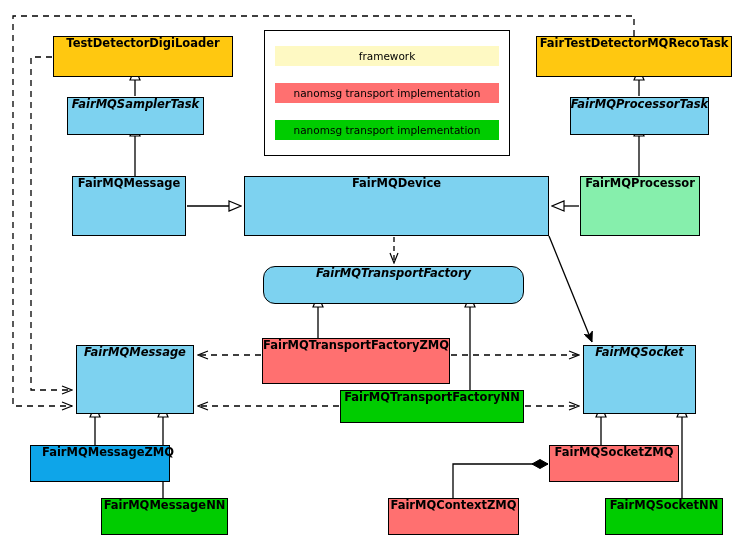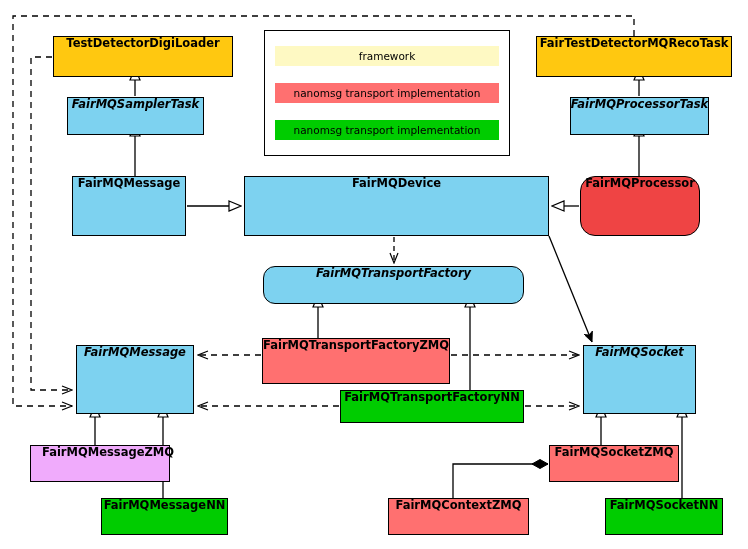--- a/index.html
+++ b/index.html
@@ -145,21 +145,21 @@
   </div>
 
   <div class="node" style="left:72px; top:176px; width:114px; height:60px; background:#7DD2F0;">
     <span>FairMQMessage</span>
   </div>
 
   <div class="node" style="left:244px; top:176px; width:305px; height:60px; background:#7DD2F0;">
     <span>FairMQDevice</span>
   </div>
 
-  <div class="node" style="left:580px; top:176px; width:120px; height:60px; background:#ef4444;border-radius:15px;">
+  <div class="node" style="left:580px; top:176px; width:120px; height:60px; background:#86efac;">
     <span>FairMQProcessor</span>
   </div>
 
   <div class="node abstract" style="left:263px; top:266px; width:261px; height:38px; background:#7DD2F0;border-radius:12px;">
     <span>FairMQTransportFactory</span>
   </div>
 
   <div class="node" style="left:262px; top:338px; width:188px; height:46px; background:#FF7070;">
     <span>FairMQTransportFactoryZMQ</span>
   </div>
@@ -169,37 +169,37 @@
   </div>
 
   <div class="node abstract" style="left:76px; top:345px; width:118px; height:69px; background:#7DD2F0;">
     <span>FairMQMessage</span>
   </div>
 
   <div class="node abstract" style="left:583px; top:345px; width:113px; height:69px; background:#7DD2F0;">
     <span>FairMQSocket</span>
   </div>
 
-  <div class="node" style="left:30px; top:445px; width:140px; height:37px; background:#f0abfc;padding-left:20px;">
+  <div class="node" style="left:30px; top:445px; width:140px; height:37px; background:#0ea5e9;padding-left:20px;">
     <span>FairMQMessageZMQ</span>
   </div>
 
   <div class="node" style="left:101px; top:498px; width:127px; height:37px; background:#00CC00;">
     <span>FairMQMessageNN</span>
   </div>
 
   <div class="node" style="left:549px; top:445px; width:130px; height:37px; background:#FF7070;">
     <span>FairMQSocketZMQ</span>
   </div>
 
   <div class="node" style="left:605px; top:498px; width:118px; height:37px; background:#00CC00;">
     <span>FairMQSocketNN</span>
   </div>
 
-  <div class="node" style="left:388px; top:498px; width:141px; height:37px; background:#FF7070;">
+  <div class="node" style="left:388px; top:498px; width:131px; height:37px; background:#FF7070;">
     <span>FairMQContextZMQ</span>
   </div>
 
   <div class="legend" style="left:264px; top:30px; width:246px; height:126px;">
     <div class="legend-row" style="background:#fef9c3;">
       <span>framework</span>
     </div>
     <div class="legend-row" style="background:#FF7070;">
       <span>nanomsg transport implementation</span>
     </div>

